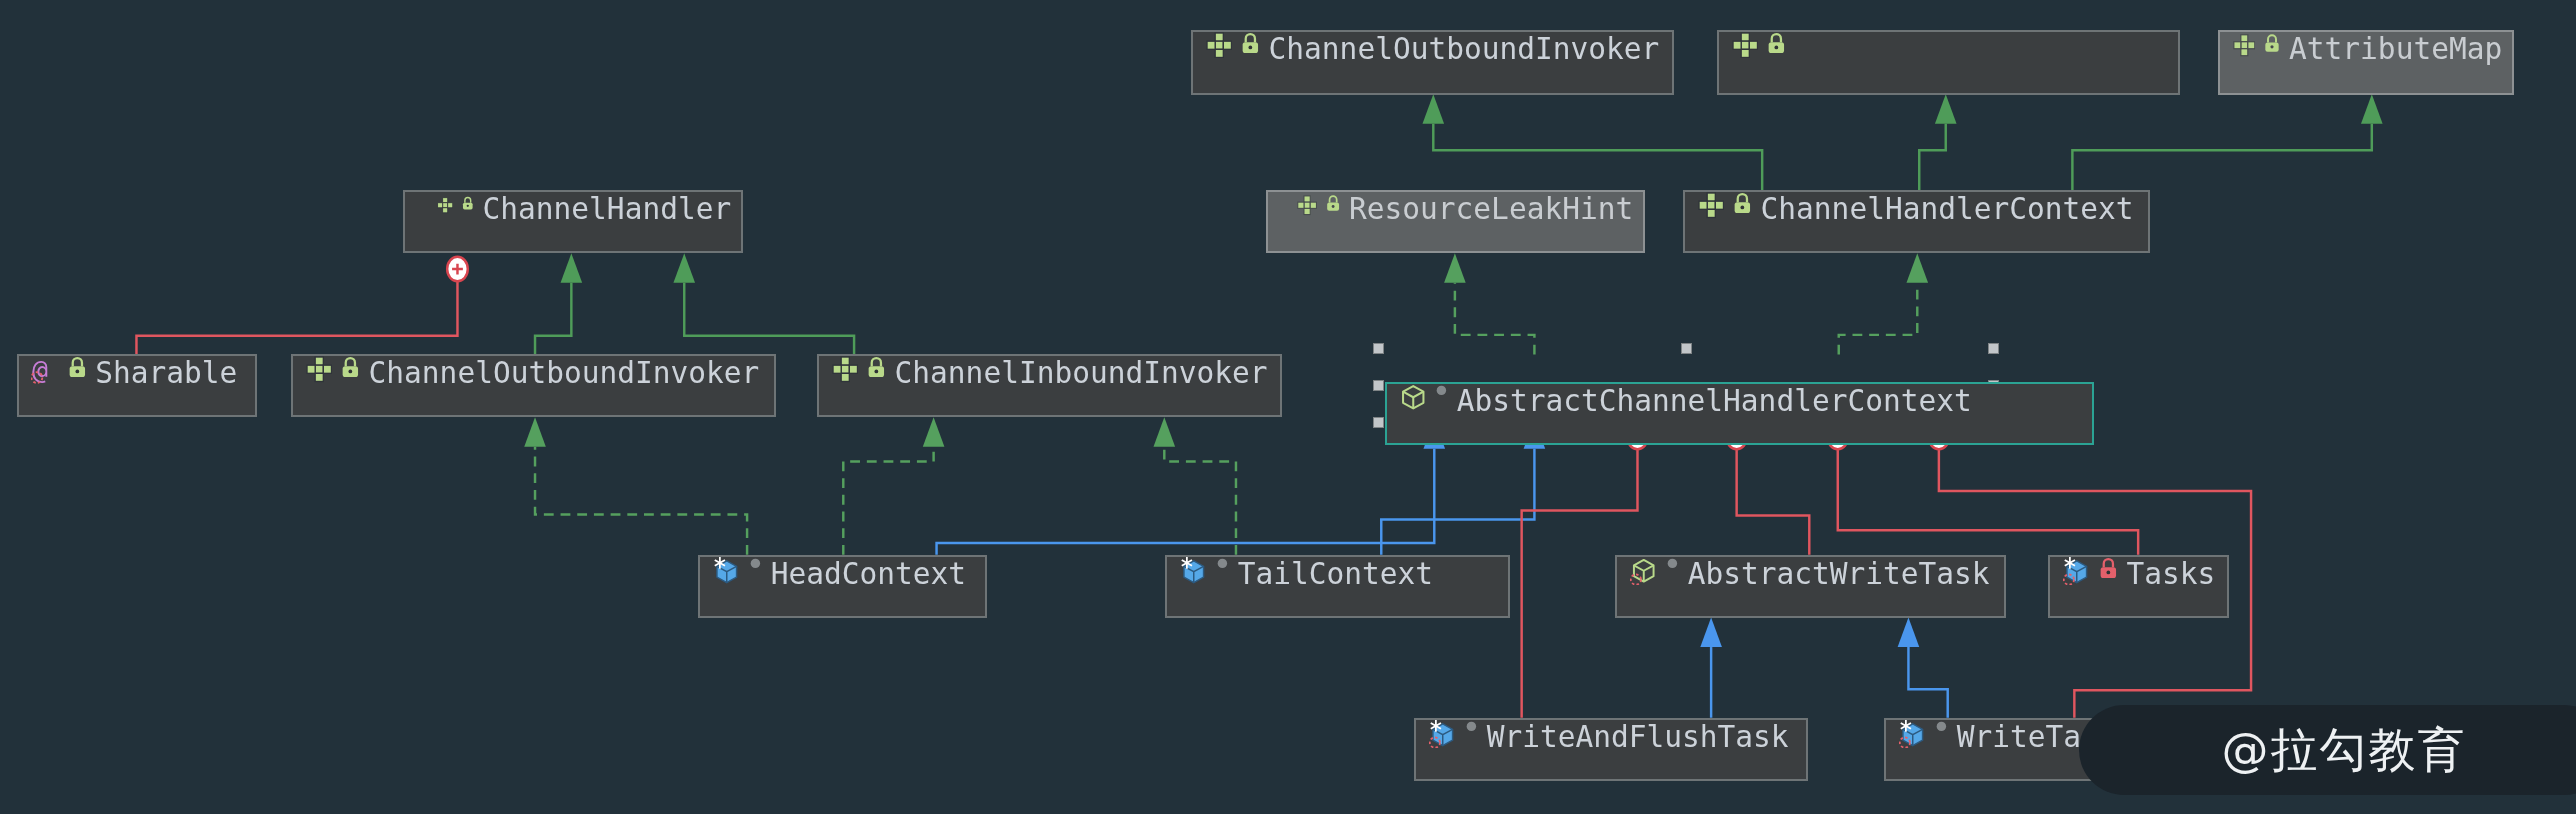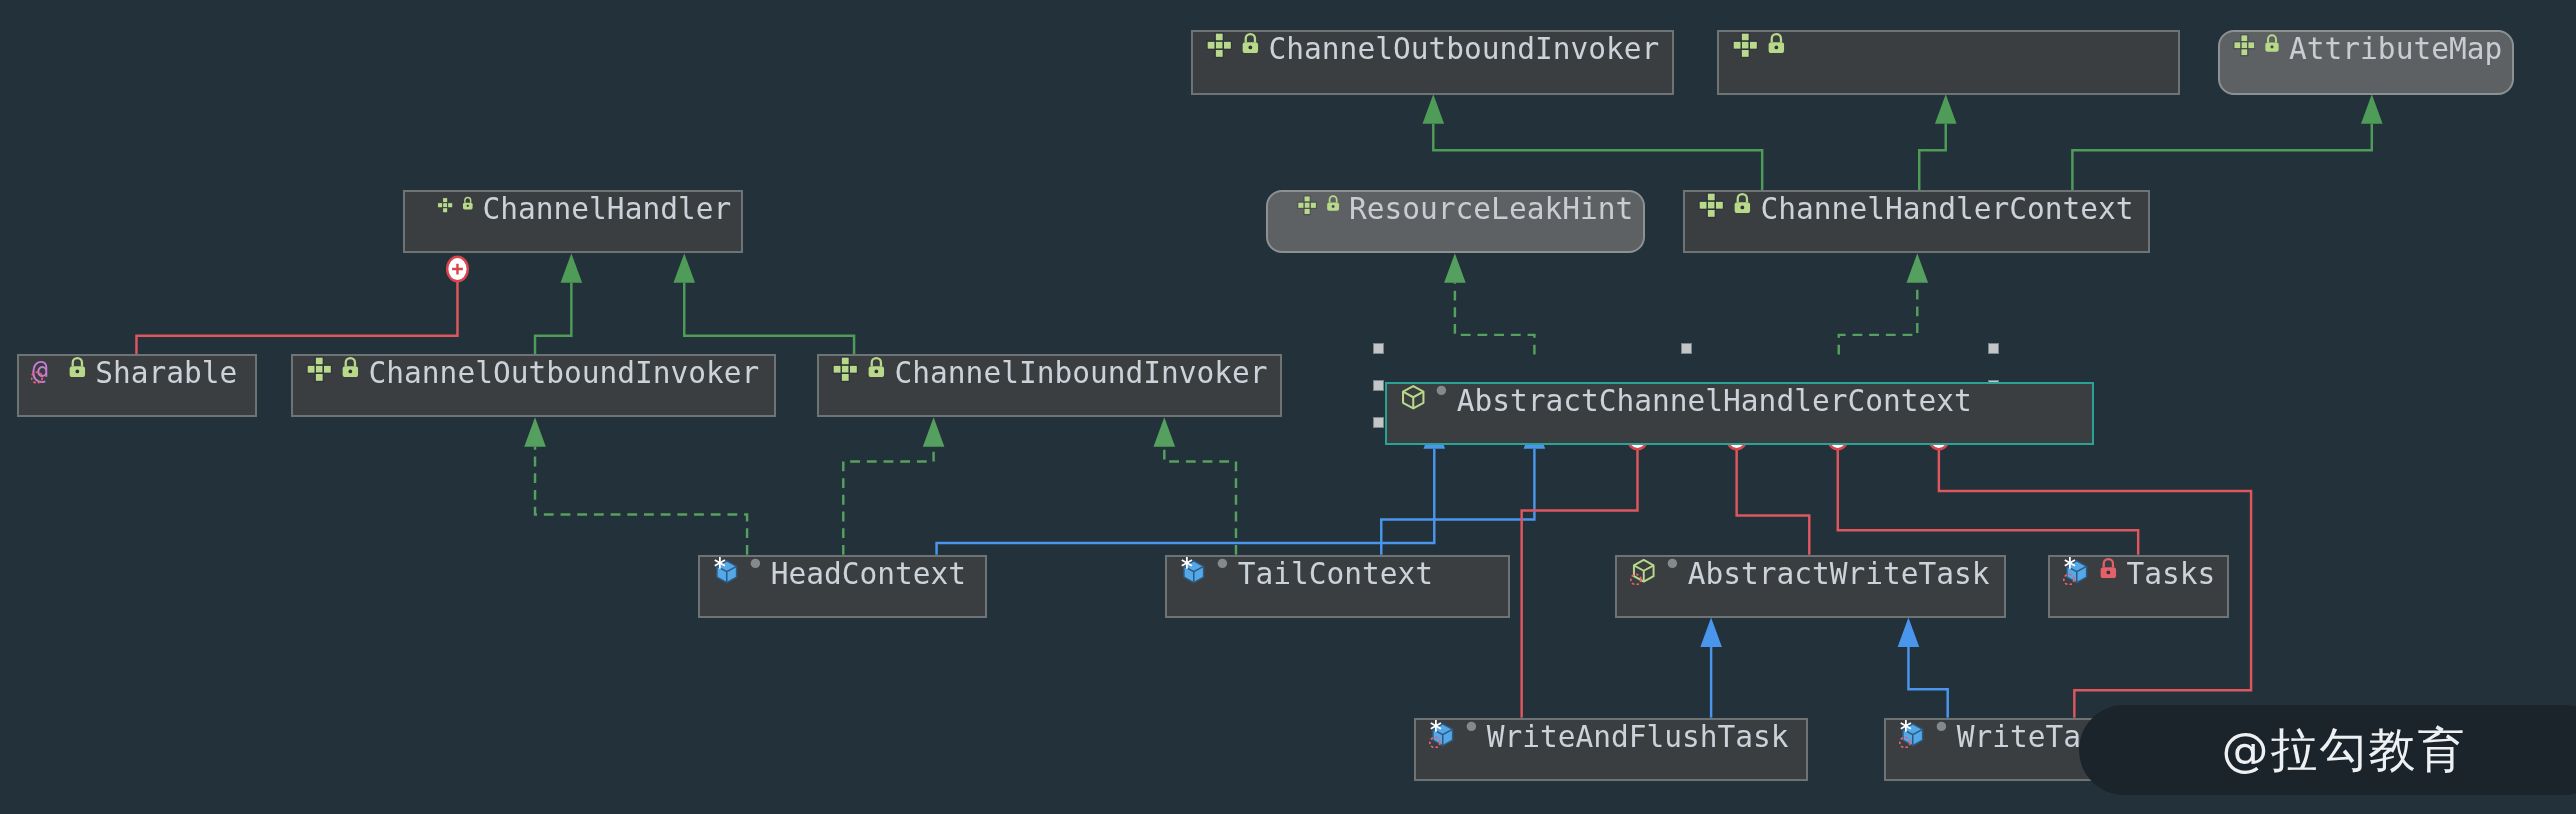--- a/index.html
+++ b/index.html
@@ -3,21 +3,21 @@
 <meta charset="utf-8">
 <style>
   html,body{margin:0;padding:0;background:#22313a;}
   #canvas{position:relative;width:2576px;height:815px;background:#22313a;overflow:hidden;
           font-family:"DejaVu Sans Mono","Liberation Mono",monospace;}
   #edges{position:absolute;left:0;top:0;}
   .node{position:absolute;height:63px;box-sizing:border-box;background:#3b3e40;
         border:2px solid #6e7476;display:flex;align-items:flex-start;
         padding:0 9.8px 0 12.8px;gap:8.8px;color:#ccd2d9;font-size:29.5px;white-space:nowrap;cursor:default;}
   .node.tall{height:65px;}
-  .node.library{background:#5d6163;border-color:#8d9193;color:#c9cdd1;border-radius:16px;}
+  .node.library{background:#5d6163;border-color:#8d9193;color:#c9cdd1;}
   .node.selected{border-color:#2ba394;}
   .lbl{white-space:nowrap;}
   .handle{position:absolute;width:10.8px;height:10.8px;background:#c2c6c9;border:1px solid #7f8486;box-sizing:border-box;}
   #watermark{position:absolute;right:-33px;top:705px;height:90px;min-width:444px;background:#1b242b;
              border-radius:45px;display:flex;align-items:center;justify-content:center;
              color:#eef1f3;font-size:47px;font-family:"DejaVu Sans","Liberation Sans",sans-serif;
              padding:0 43px;letter-spacing:2px;}
 </style>
 </head>
 <body>

